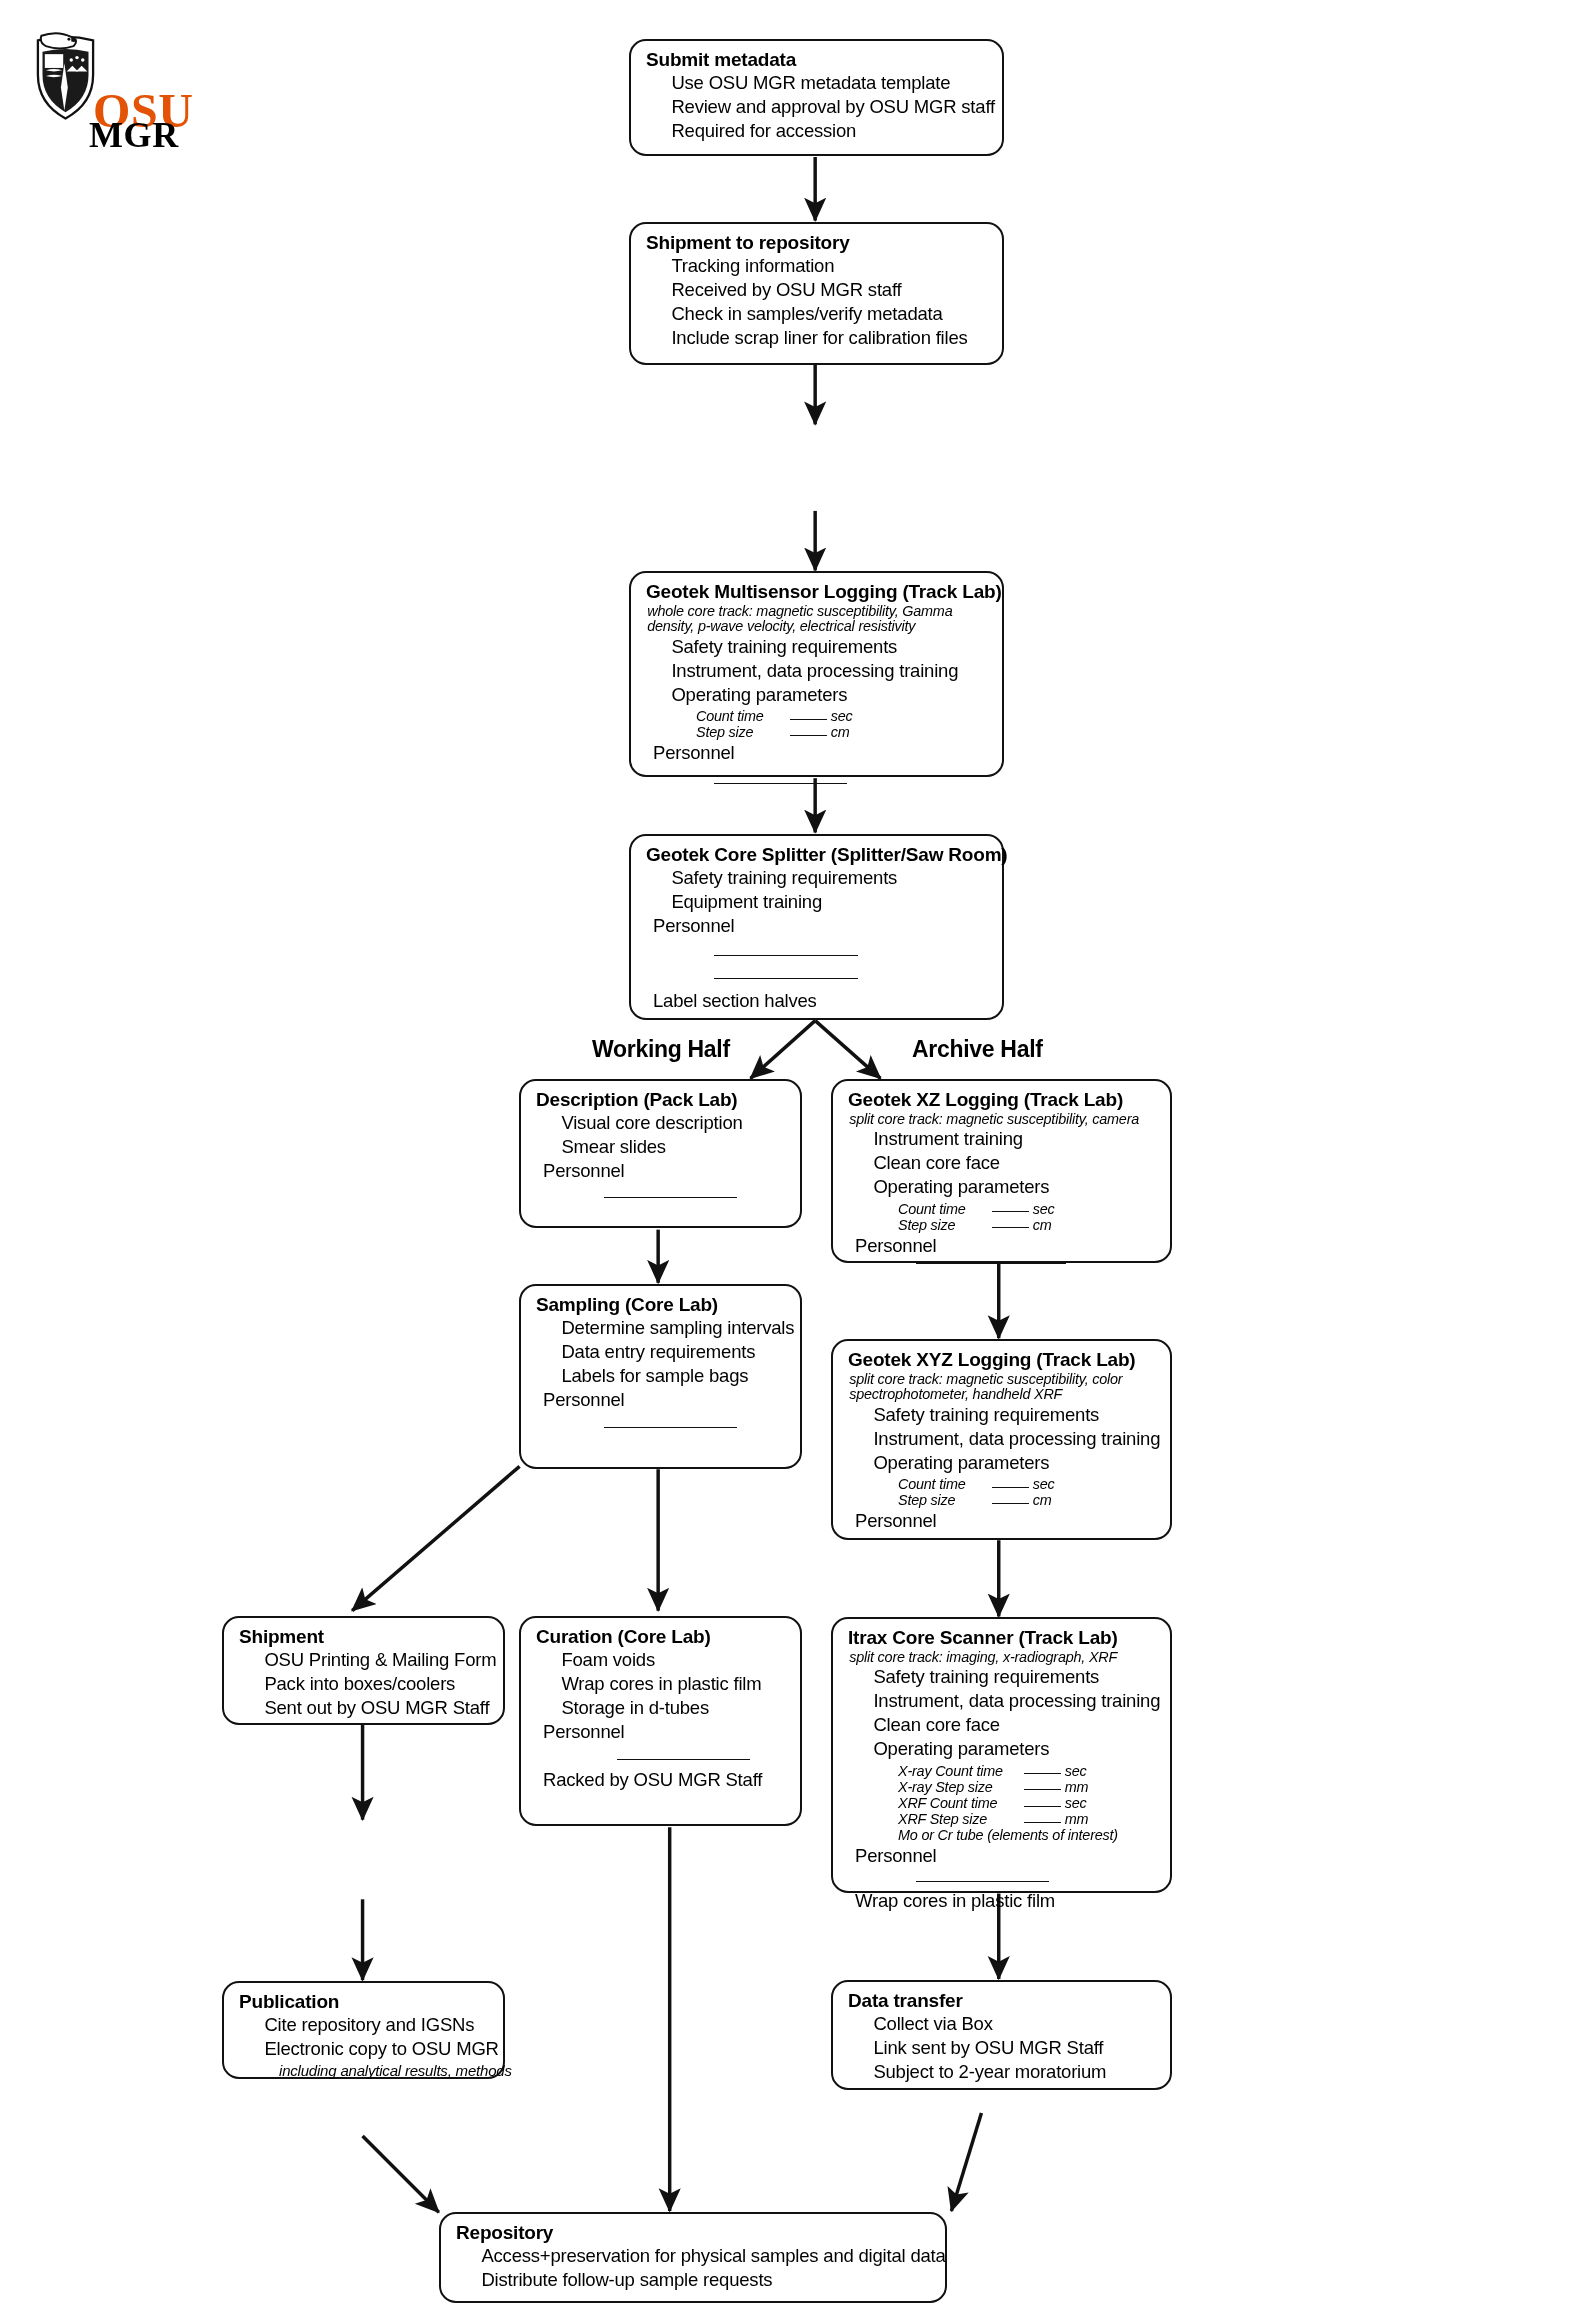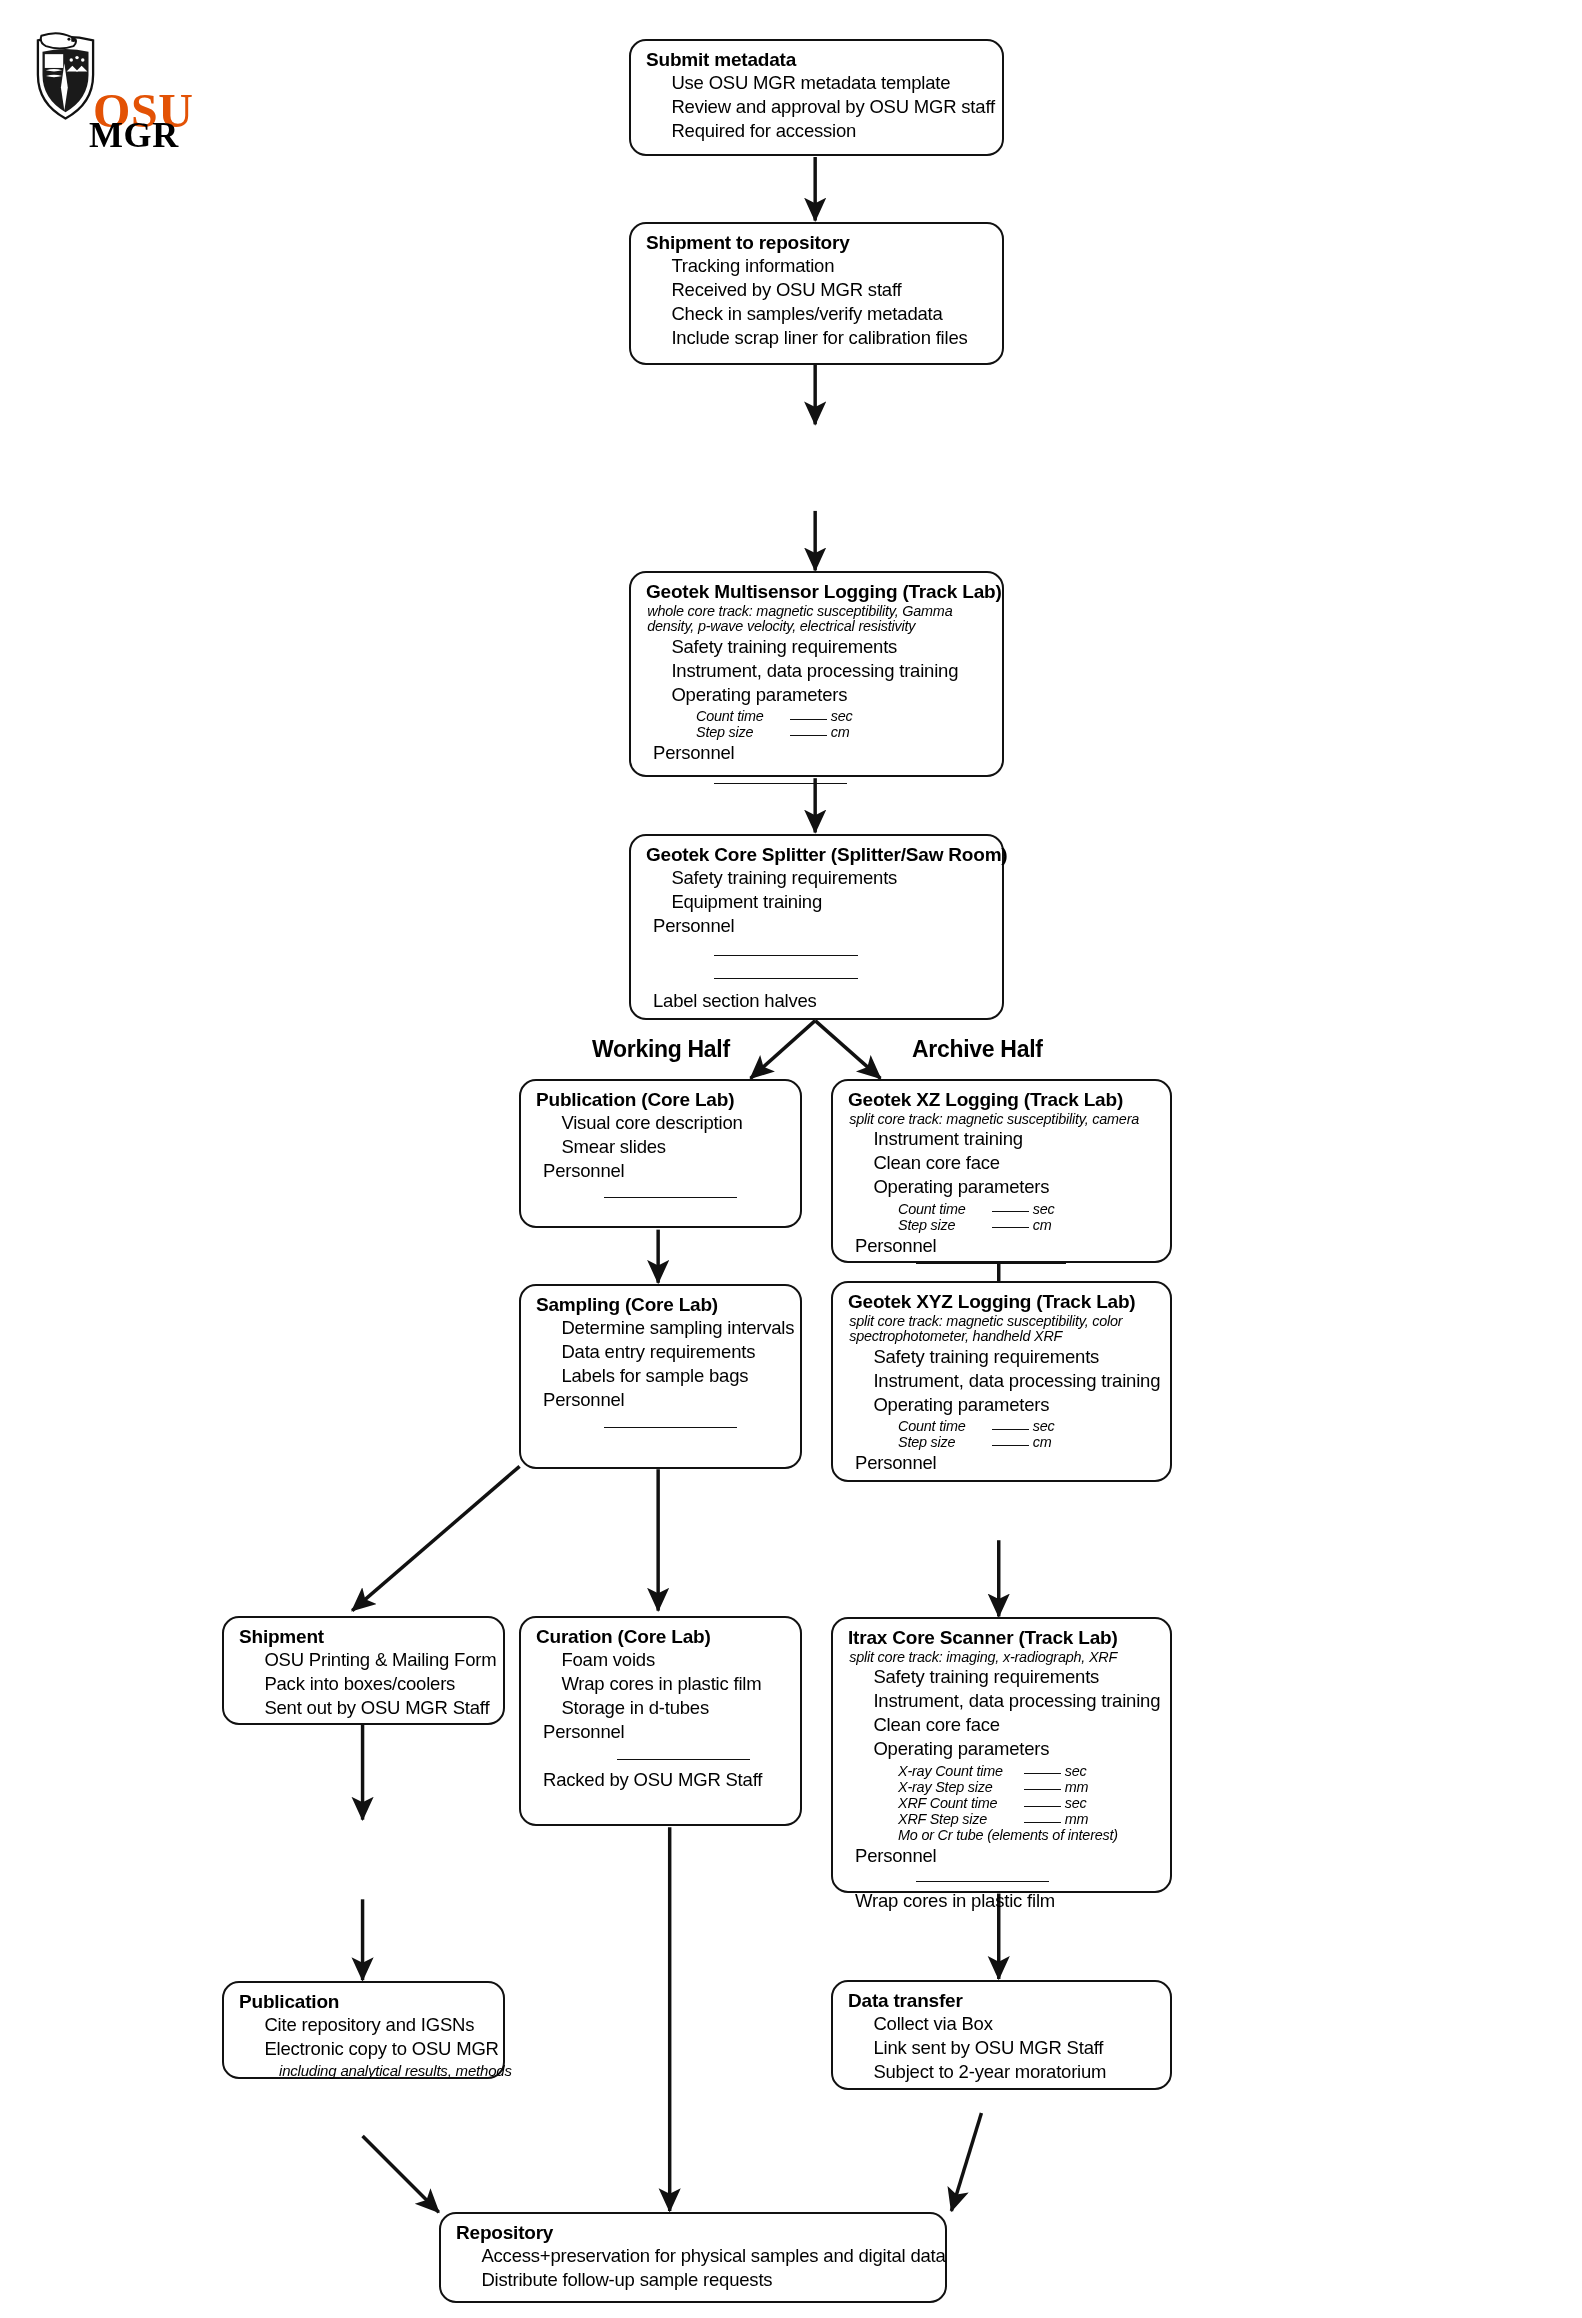--- a/index.html
+++ b/index.html
@@ -251,21 +251,21 @@
     <div class="title">Geotek Core Splitter (Splitter/Saw Room)</div>
     <div class="item">Safety training requirements</div>
     <div class="item">Equipment training</div>
     <div class="item noindent" style="margin-left:7px;">Personnel</div>
     <div class="sigline w2" style="margin-top:17.3px;"></div>
     <div class="sigline w2" style="margin-top:22px;"></div>
     <div class="item noindent" style="margin-left:7px; margin-top:9.2px;">Label section halves</div>
   </div>
 
   <div class="node" style="left:519px; top:1079px; width:283px; height:149px;">
-    <div class="title">Publication (Core Lab)</div>
+    <div class="title">Description (Pack Lab)</div>
     <div class="item">Visual core description</div>
     <div class="item">Smear slides</div>
     <div class="item noindent" style="margin-left:7px;">Personnel</div>
     <div class="sigline" style="margin-top:14px;"></div>
   </div>
 
   <div class="node" style="left:831px; top:1079px; width:341px; height:184px;">
     <div class="title">Geotek XZ Logging (Track Lab)</div>
     <div class="subtitle">split core track: magnetic susceptibility, camera</div>
     <div class="item">Instrument training</div>
@@ -285,21 +285,21 @@
 
   <div class="node" style="left:519px; top:1284px; width:283px; height:185px;">
     <div class="title">Sampling (Core Lab)</div>
     <div class="item">Determine sampling intervals</div>
     <div class="item">Data entry requirements</div>
     <div class="item">Labels for sample bags</div>
     <div class="item noindent" style="margin-left:7px;">Personnel</div>
     <div class="sigline" style="margin-top:15px;"></div>
   </div>
 
-  <div class="node" style="left:831px; top:1281px; width:341px; height:201px;">
+  <div class="node" style="left:831px; top:1339px; width:341px; height:201px;">
     <div class="title">Geotek XYZ Logging (Track Lab)</div>
     <div class="subtitle">split core track: magnetic susceptibility, color spectrophotometer, handheld XRF</div>
     <div class="item">Safety training requirements</div>
     <div class="item">Instrument, data processing training</div>
     <div class="item">Operating parameters</div>
     <div class="params narrow">
       <span class="prow">
         <span class="plabel">Count time</span><span class="pblank"></span><span class="punit">sec</span>
       </span>
       <span class="prow">

